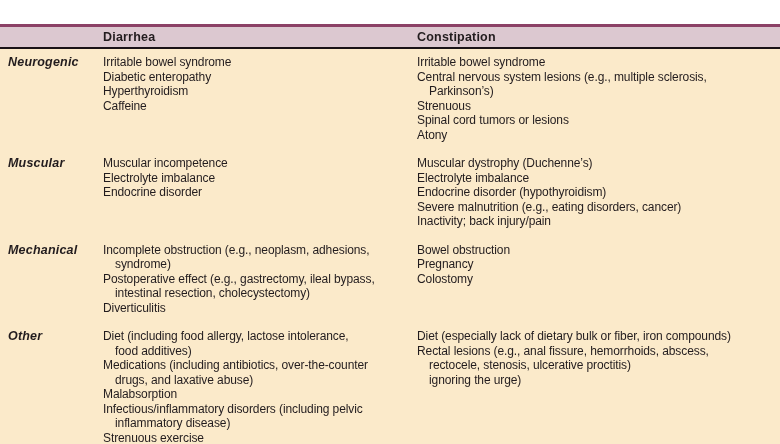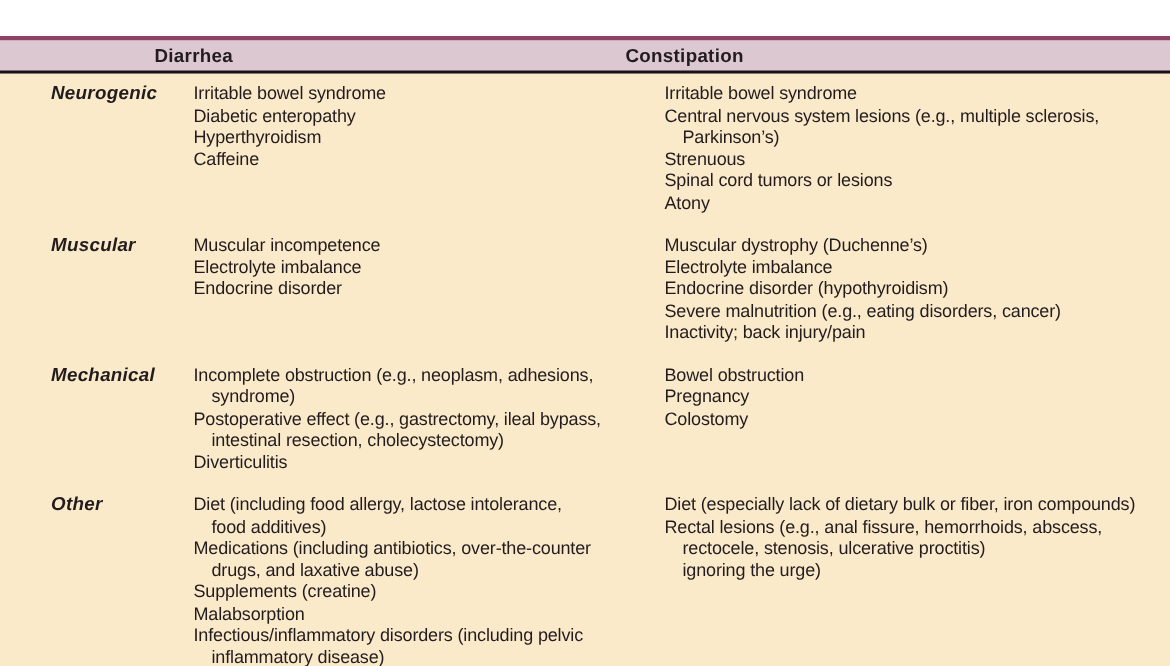--- a/index.html
+++ b/index.html
@@ -16,21 +16,21 @@
     box-sizing:border-box;
   }
   .grid{display:grid;grid-template-columns:103px 314px 1fr;}
   .thead{
     background:#dcc8d0;
     border-bottom:2px solid #1a1216;
     height:20px;line-height:20px;
   }
   .th{font-weight:bold;font-size:12.5px;letter-spacing:.2px;}
   .tbody{padding-top:6px;}
-  .trow{margin-bottom:14px;padding-left:26px;}
+  .trow{margin-bottom:14px;}
   .cat{
     font-weight:bold;font-style:italic;font-size:12.5px;
     padding-left:8px;line-height:14.5px;letter-spacing:.2px;
   }
   .cell{font-size:12px;}
   .line{line-height:14.5px;white-space:nowrap;letter-spacing:-0.1px;}
   .line.indent{padding-left:12px;}
 </style>
 </head>
 <body>
@@ -90,21 +90,20 @@
             <div class="line">Colostomy</div>
           </div>
         </div>
         <div class="trow grid">
           <div class="cat">Other</div>
           <div class="cell">
             <div class="line">Diet (including food allergy, lactose intolerance,</div>
             <div class="line indent">food additives)</div>
             <div class="line">Medications (including antibiotics, over-the-counter</div>
             <div class="line indent">drugs, and laxative abuse)</div>
-            <div class="line">Supplements (creatine)</div>
             <div class="line">Malabsorption</div>
             <div class="line">Infectious/inflammatory disorders (including pelvic</div>
             <div class="line indent">inflammatory disease)</div>
             <div class="line">Strenuous exercise</div>
           </div>
           <div class="cell">
             <div class="line">Diet (especially lack of dietary bulk or fiber, iron compounds)</div>
             <div class="line">Rectal lesions (e.g., anal fissure, hemorrhoids, abscess,</div>
             <div class="line indent">rectocele, stenosis, ulcerative proctitis)</div>
             <div class="line indent">ignoring the urge)</div>

